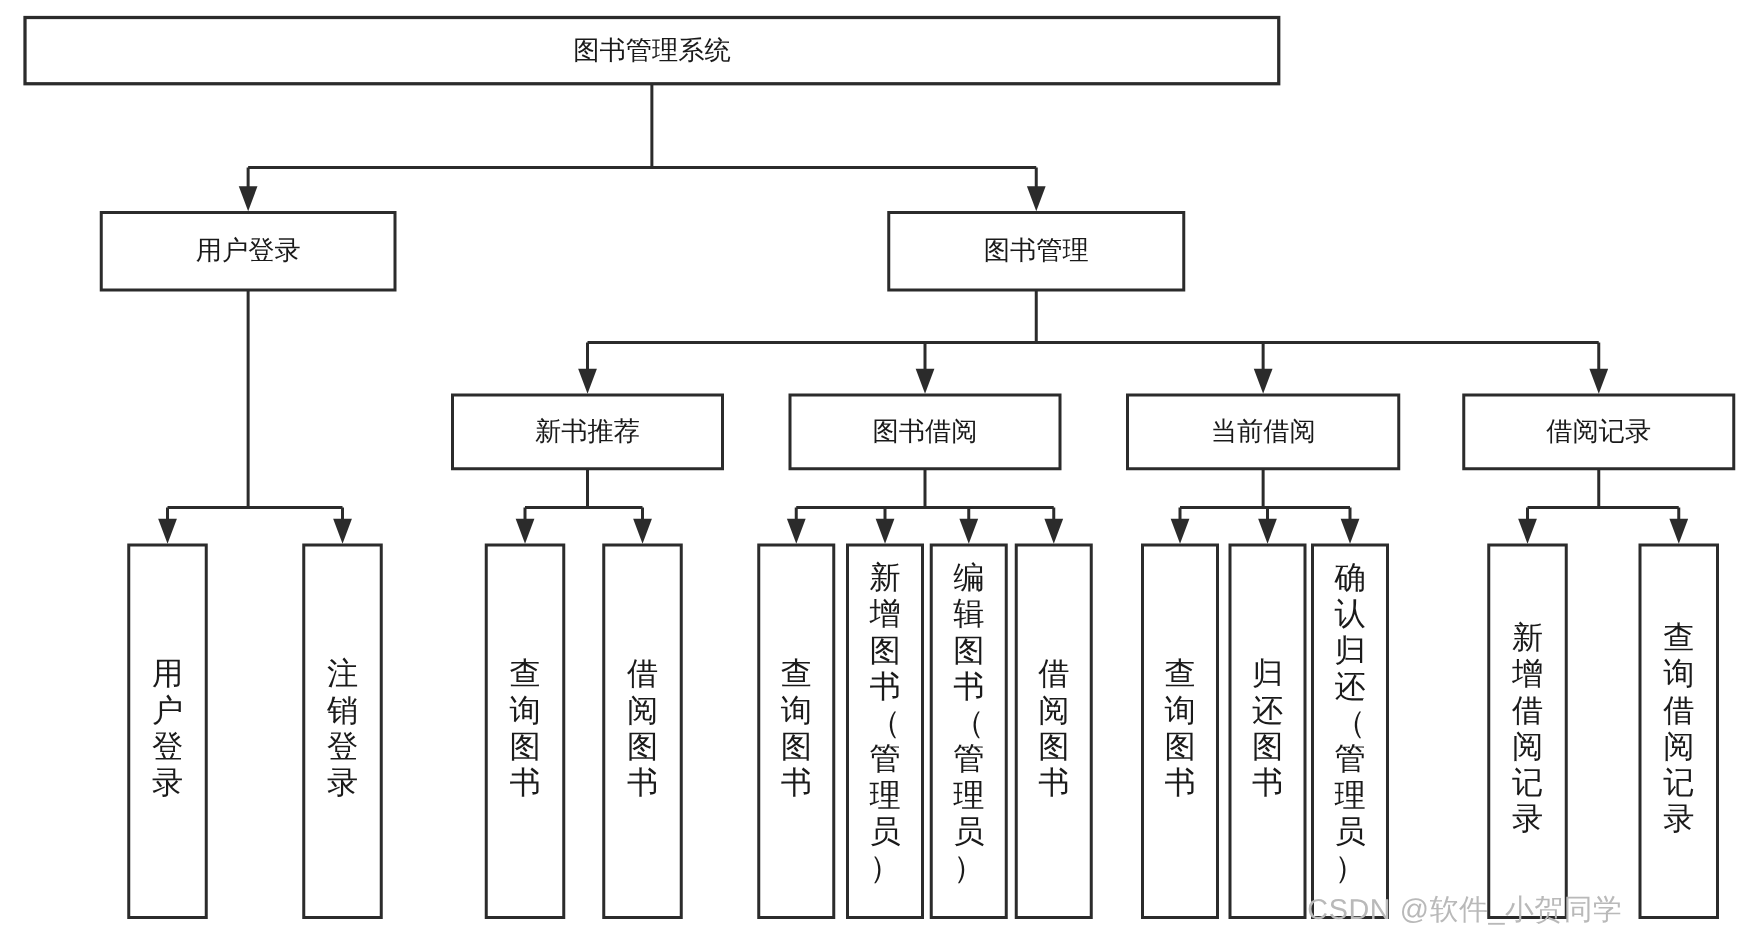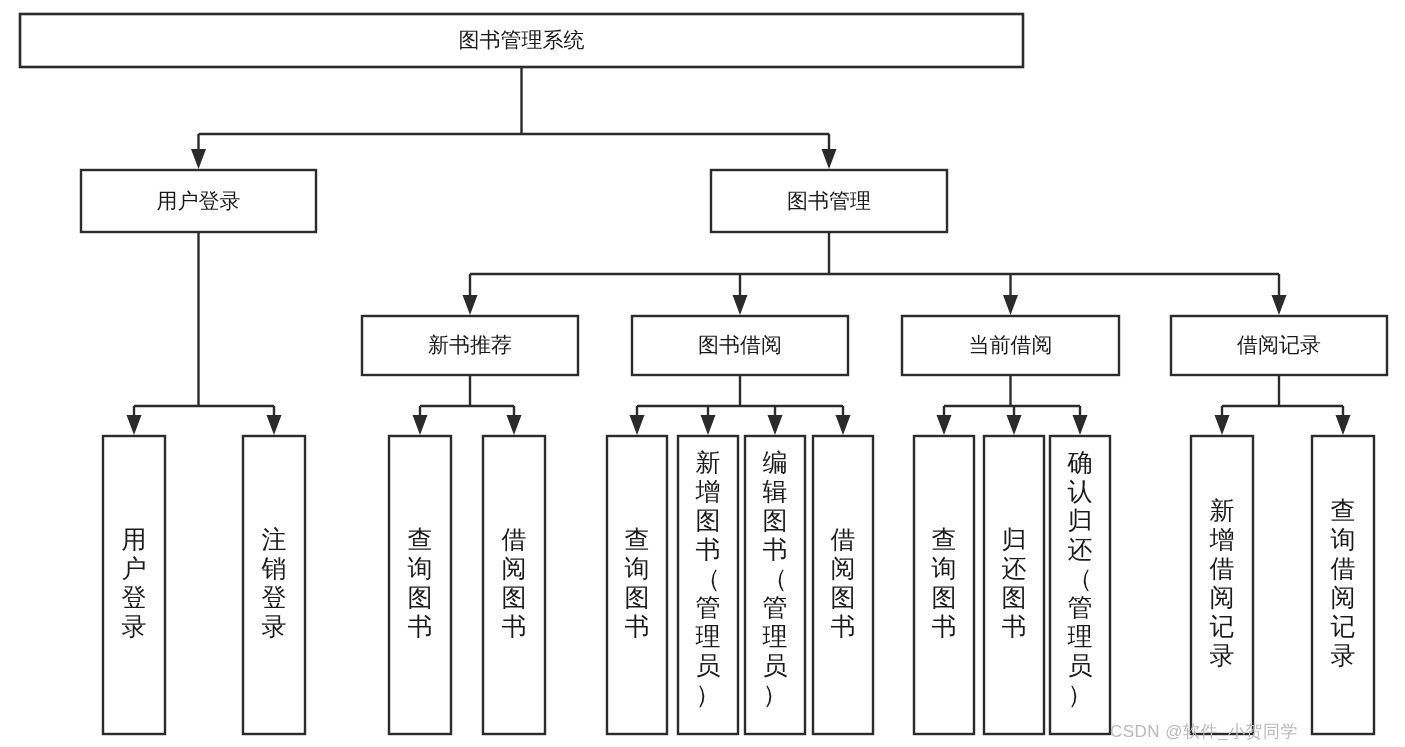--- a/index.html
+++ b/index.html
@@ -58,21 +58,21 @@
     font-family: "Liberation Sans", "DejaVu Sans", sans-serif;
     font-size: 25px;
     fill: #1a1a1a;
     text-anchor: middle;
   }
   .watermark {
     position: absolute;
     right: 10px;
     bottom: 4px;
     font-family: "Liberation Sans", "DejaVu Sans", sans-serif;
-    font-size: 17px;
+    font-size: 23px;
     color: #b9b9b9;
     letter-spacing: 0.5px;
     white-space: nowrap;
     user-select: none;
   }
 </style>
 </head>
 <body>
 
 <div id="diagram-root">

